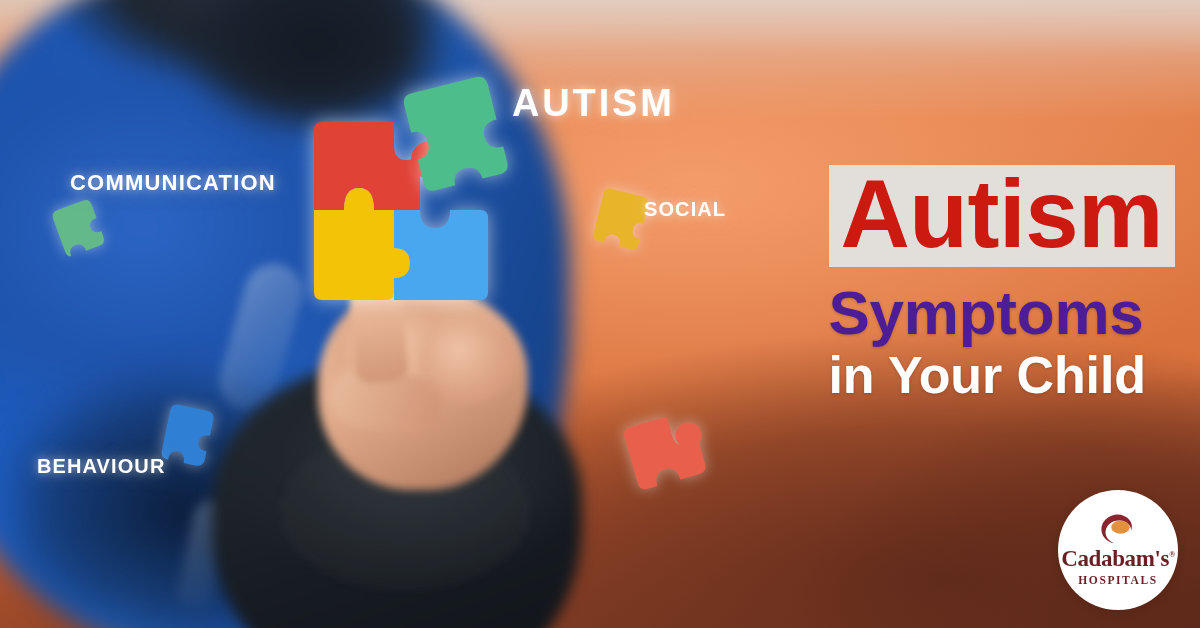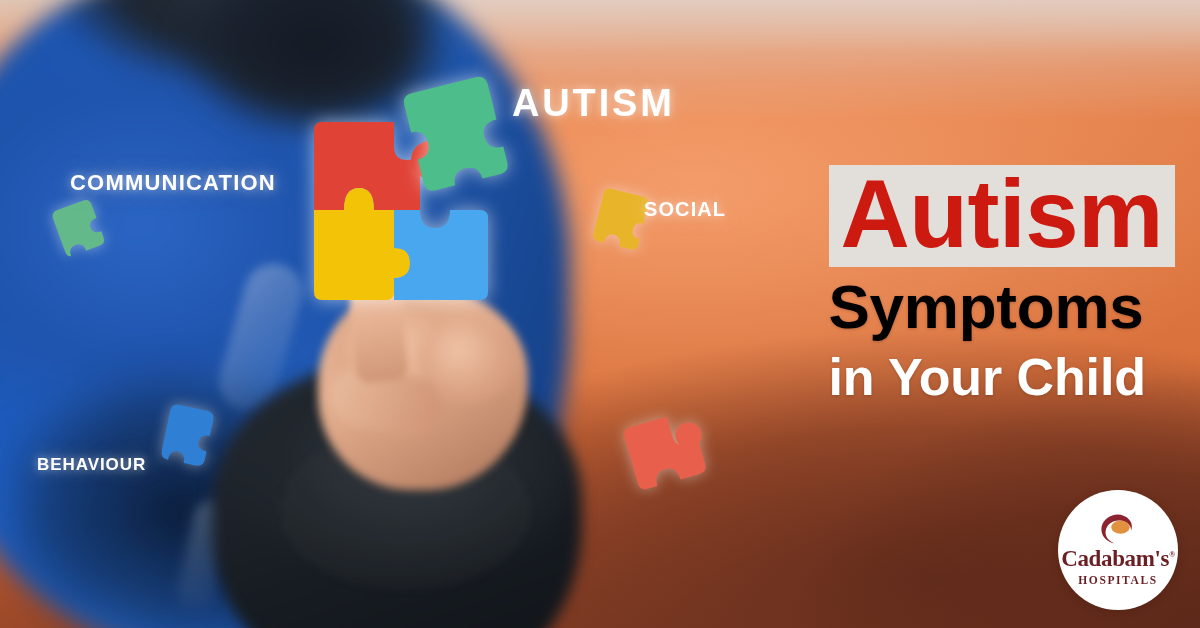--- a/index.html
+++ b/index.html
@@ -157,55 +157,55 @@
     position: absolute;
     color: #ffffff;
     font-weight: 700;
     letter-spacing: 0.055em;
     white-space: nowrap;
     text-shadow: 0 0 10px rgba(255,255,255,0.55), 0 0 22px rgba(255,220,190,0.35);
   }
   .lbl-autism { left: 512px; top: 82px; font-size: 38px; letter-spacing: 0.075em; }
   .lbl-social { left: 644px; top: 198px; font-size: 20px; }
   .lbl-interaction { left: 597px; top: 372px; font-size: 21px; }
-  .lbl-behaviour { left: 37px; top: 455px; font-size: 17px; }
+  .lbl-behaviour { left: 37px; top: 455px; font-size: 20px; }
   .lbl-communication { left: 70px; top: 170px; font-size: 22px; }
 
   
   .headline { position: absolute; right: 25px; top: 165px; text-align: left; }
   .hl-band {
     display: inline-block;
     background: #e2dfdb;
     padding: 2px 12px 6px 12px;
     line-height: 0.98;
   }
   .hl-band .hl-word {
     display: block;
     color: #cc1a10;
     font-size: 96px;
     font-weight: 700;
     letter-spacing: -0.005em;
   }
   .hl-line2 {
     display: block;
-    color: #000000;
+    color: #4c1d95;
     font-size: 62px;
     font-weight: 700;
     line-height: 1.02;
-    margin-top: 8px;
+    margin-top: 14px;
     letter-spacing: -0.004em;
     text-shadow: 0 1px 3px rgba(90,35,20,0.3);
   }
   .hl-line3 {
     display: block;
     color: #ffffff;
     font-size: 52px;
     font-weight: 700;
     line-height: 1.05;
-    margin-top: 12px;
+    margin-top: 4px;
     letter-spacing: -0.002em;
     text-shadow: 0 1px 3px rgba(90,35,20,0.3);
   }
 
   
   .logo {
     position: absolute;
     right: 22px; bottom: 18px;
     width: 120px; height: 120px;
     border-radius: 50%;

